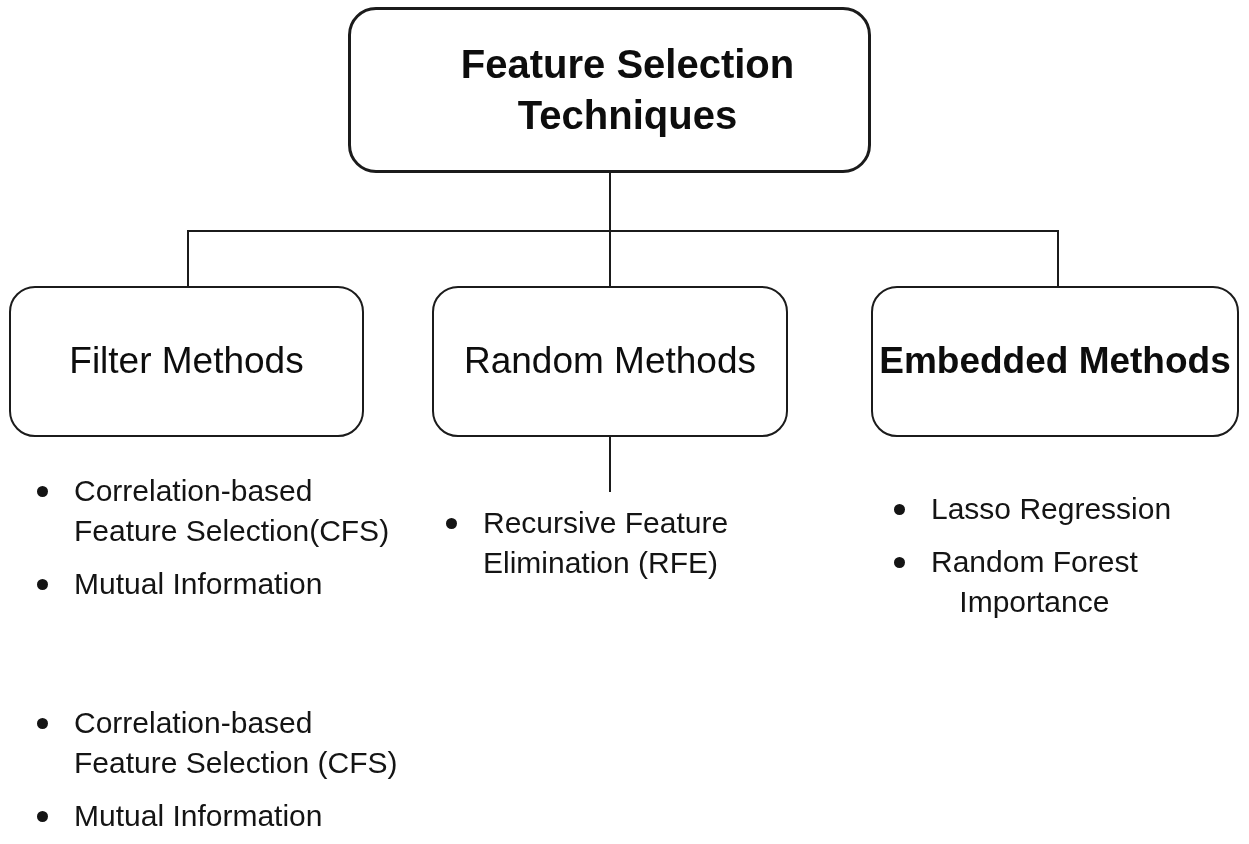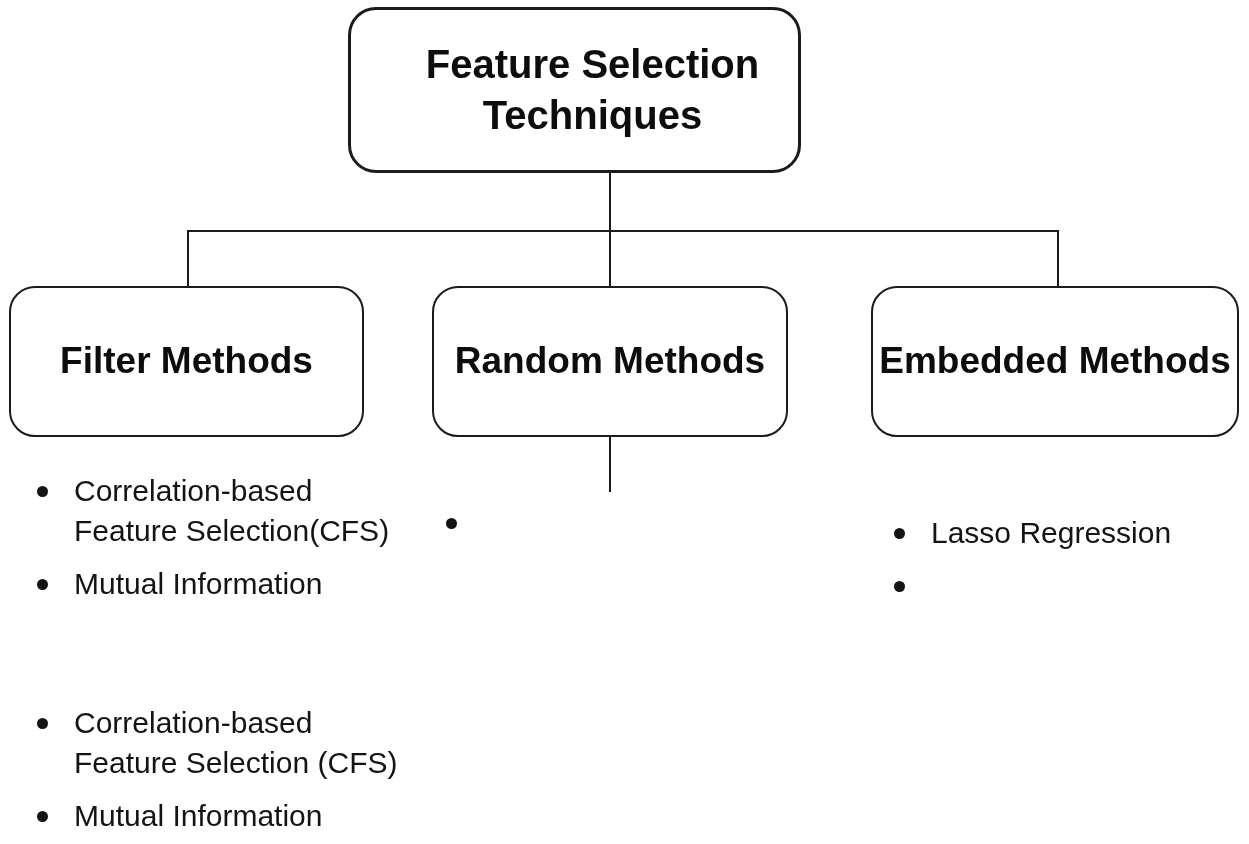--- a/index.html
+++ b/index.html
@@ -21,33 +21,33 @@
     align-items: center;
     justify-content: center;
     text-align: center;
     box-sizing: border-box;
   }
   .node-label {
     white-space: pre-line;
     color: #0d0d0d;
   }
   .root {
-    left: 348px; top: 7px; width: 453px; height: 166px; padding-left: 36px;
+    left: 348px; top: 7px; width: 523px; height: 166px; padding-left: 36px;
   }
   .root .node-label {
     font-size: 40px;
     font-weight: 700;
     line-height: 1.28;
   }
   .branch { top: 286px; height: 151px; border-width: 2.5px; border-radius: 26px; }
   .branch .node-label { font-size: 37px; line-height: 1.2; }
   .branch-filter   { left: 9px;   width: 355px; }
   .branch-wrapper  { left: 432px; width: 356px; }
   .branch-embedded { left: 871px; width: 368px; }
-  .bold .node-label { font-weight: 700; }
+  .bold .node-label { font-weight: 400; }
   .regular .node-label { font-weight: 700; }
   .line {
     position: absolute;
     background: #1b1b1b;
   }
   .blist {
     position: absolute;
     display: flex;
     flex-direction: column;
     gap: 13px;
@@ -107,30 +107,34 @@
     </div>
     <div class="bitem">
       <span class="dot"></span>
       <span class="btext">Mutual Information</span>
     </div>
   </div>
 
   <div class="blist" style="left:446px; top:503px;">
     <div class="bitem">
       <span class="dot"></span>
+      <span class="btext">Recursive Feature
+Elimination (RFE)</span>
     </div>
   </div>
 
-  <div class="blist" style="left:894px; top:513px;text-align:center;">
+  <div class="blist" style="left:894px; top:489px;text-align:center;">
     <div class="bitem">
       <span class="dot"></span>
       <span class="btext">Lasso Regression</span>
     </div>
     <div class="bitem">
       <span class="dot"></span>
+      <span class="btext">Random Forest
+Importance</span>
     </div>
   </div>
 
   <div class="blist" style="left:37px; top:703px;">
     <div class="bitem">
       <span class="dot"></span>
       <span class="btext">Correlation-based
 Feature Selection (CFS)</span>
     </div>
     <div class="bitem">

